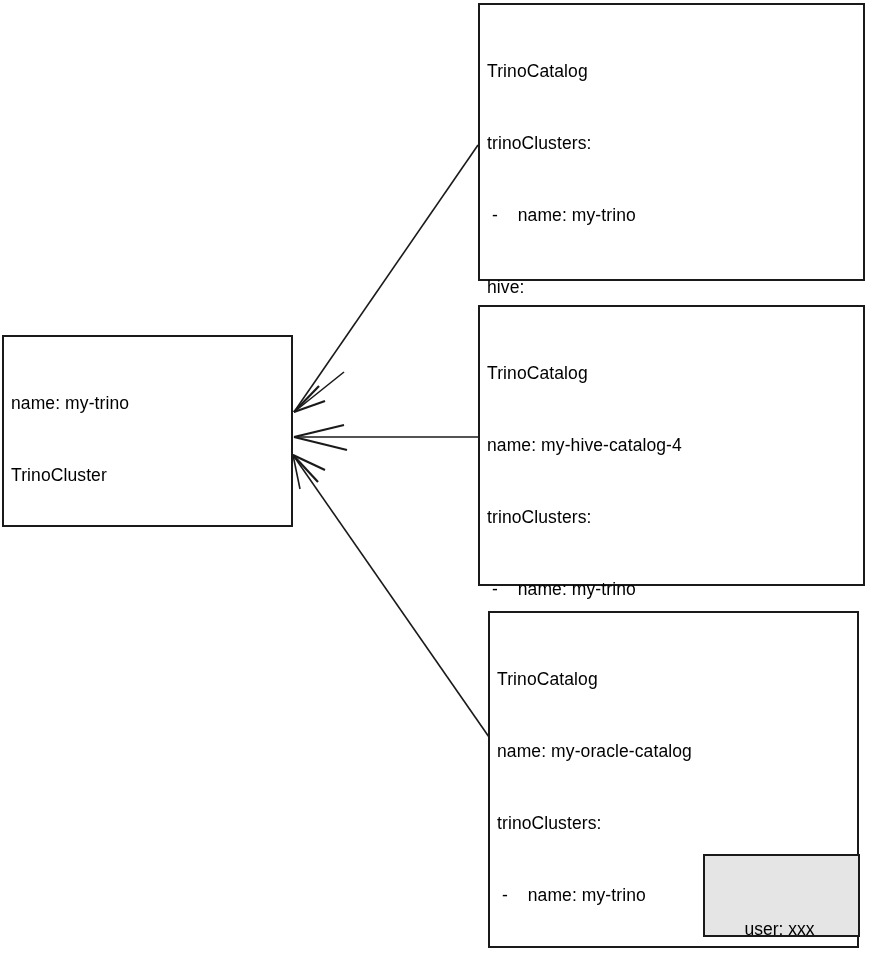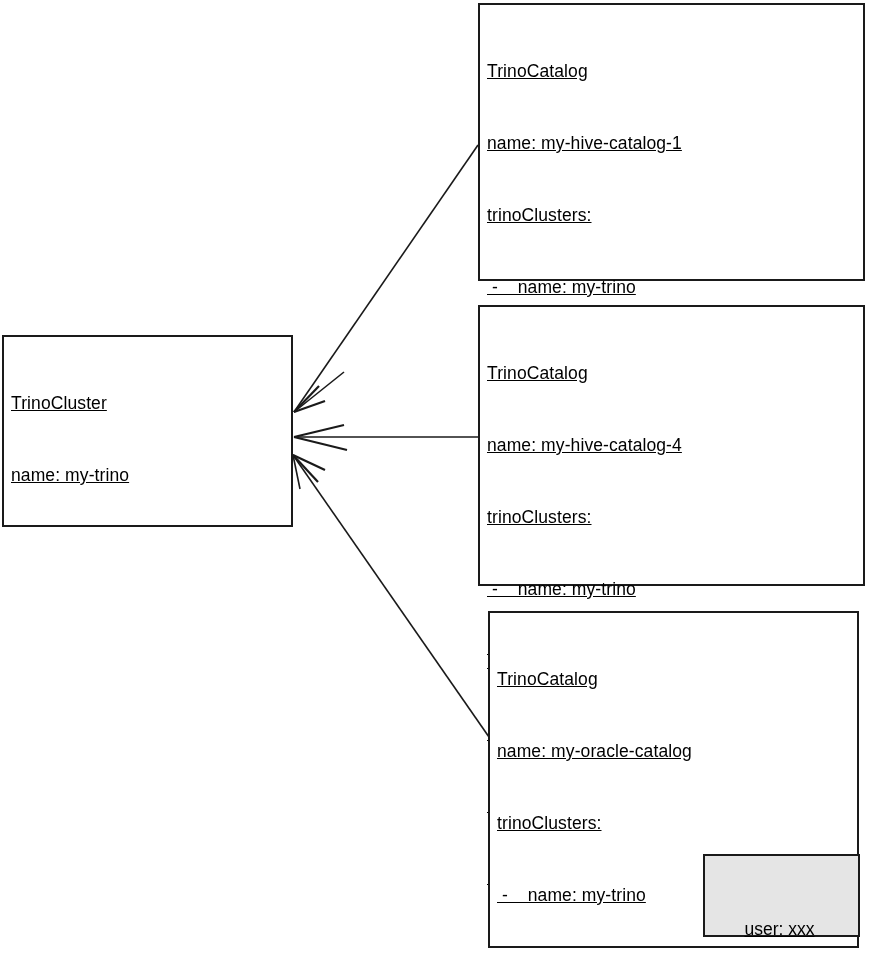--- a/index.html
+++ b/index.html
@@ -42,21 +42,20 @@
     top: 6px;
     right: 4px;
     font-size: 17.5px;
     line-height: 24px;
     white-space: pre;
     letter-spacing: 0.1px;
   }
   .node-line {
     white-space: pre;
     height: 24px;
-    text-decoration: underline;
   }
   
   #trino-cluster {
     left: 2px;
     top: 335px;
     width: 291px;
     height: 192px;
   }
   
   #catalog-hive-1 {
@@ -128,29 +127,28 @@
 
     <g>
       <line x1="760" y1="818" x2="788" y2="855" stroke="#1a1a1a" stroke-width="1.6"></line>
       <line x1="788" y1="855" x2="767" y2="835" stroke="#1a1a1a" stroke-width="1.6"></line>
       <line x1="788" y1="855" x2="779" y2="826" stroke="#1a1a1a" stroke-width="1.6"></line>
     </g>
   </svg>
 
   <div class="node" id="trino-cluster">
     <div class="node-text">
+      <div class="node-line">name: my-trino</div>
       <div class="node-line">TrinoCluster</div>
-      <div class="node-line">name: my-trino</div>
     </div>
   </div>
 
   <div class="node" id="catalog-hive-1">
     <div class="node-text">
       <div class="node-line">TrinoCatalog</div>
-      <div class="node-line">name: my-hive-catalog-1</div>
       <div class="node-line">trinoClusters:</div>
       <div class="node-line"> -    name: my-trino</div>
       <div class="node-line">hive:</div>
       <div class="node-line">   s3: # S3ConnnectionSpec</div>
       <div class="node-line">       inline:</div>
       <div class="node-line">           host: minio</div>
       <div class="node-line">   metastore: # whatever</div>
     </div>
   </div>
 

